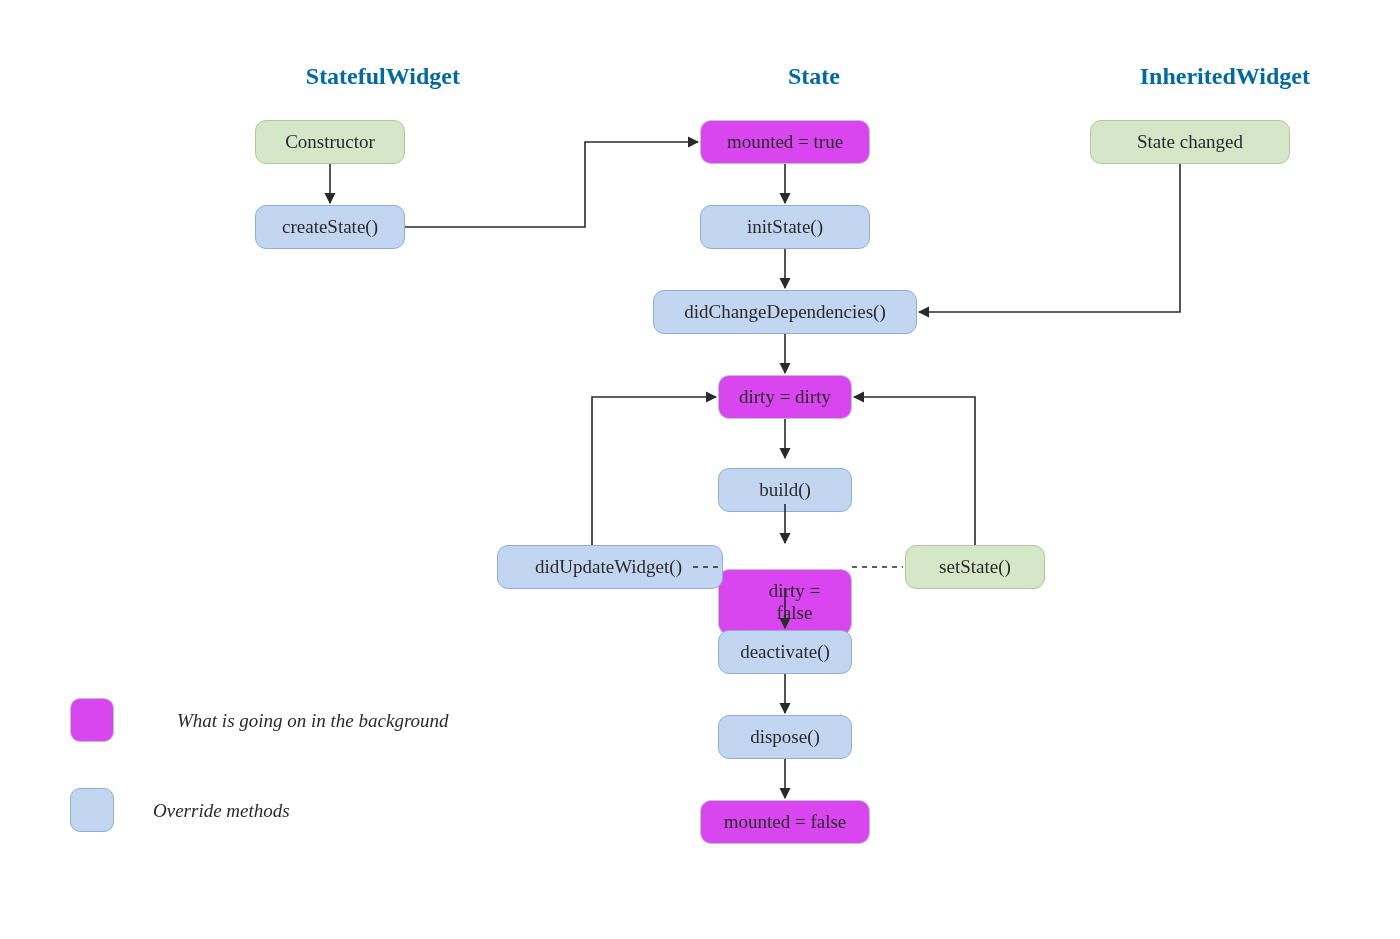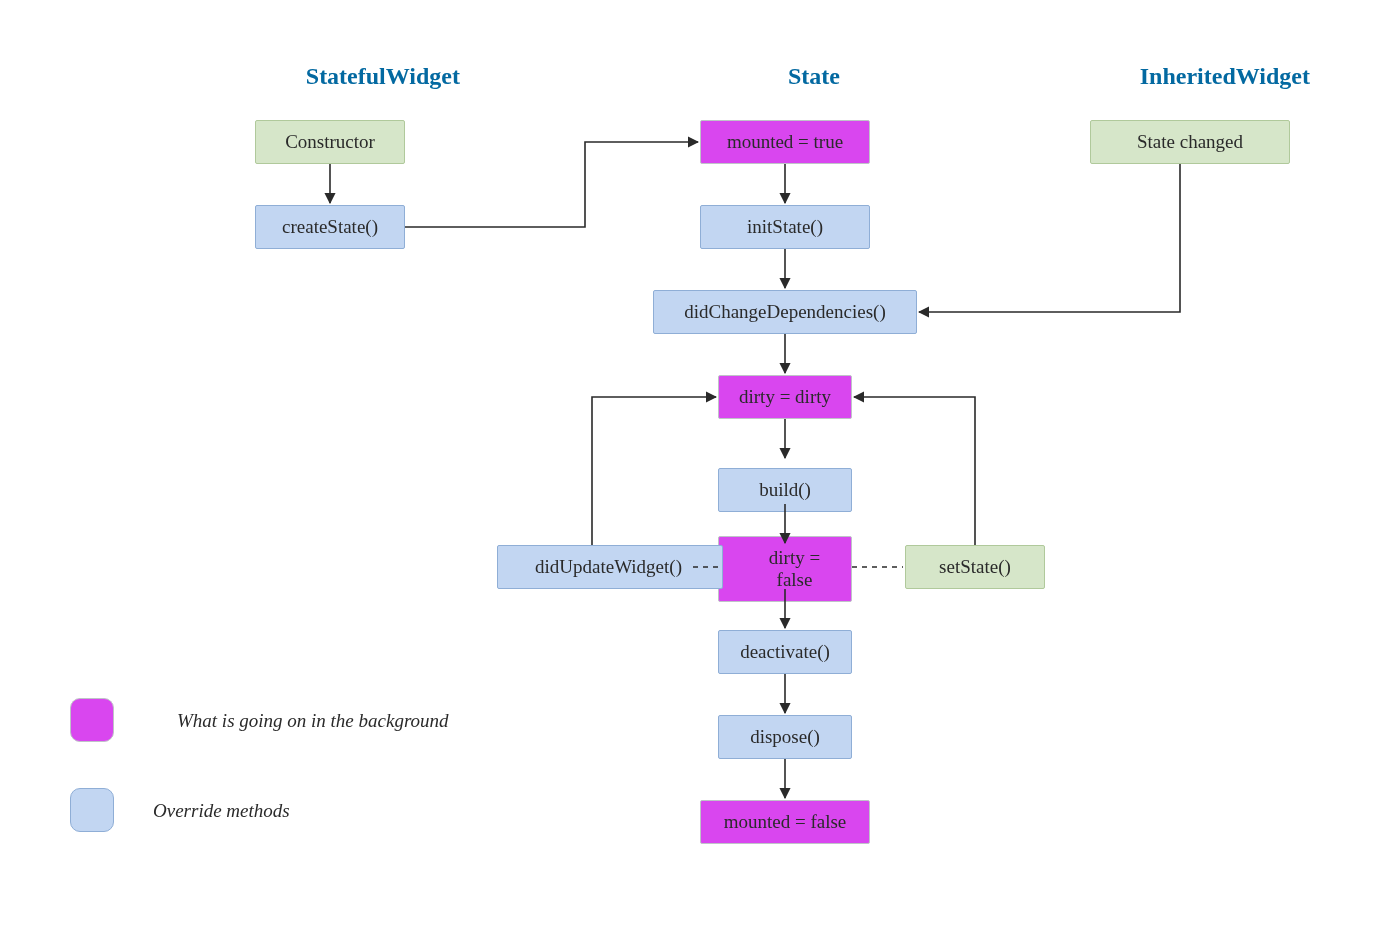--- a/index.html
+++ b/index.html
@@ -13,21 +13,21 @@
   }
   .heading {
     position: absolute;
     font-weight: bold;
     font-size: 24px;
     color: #0369a1;
     text-align: right;
   }
   .node {
     position: absolute;
-    border-radius: 2px;
+    border-radius: 11px;
     padding: 10px 18px;
     font-size: 19px;
     color: #2a2a2a;
     text-align: center;
     display: flex;
     align-items: center;
     justify-content: center;
     min-height: 44px;
   }
   .node.grey {
@@ -69,21 +69,21 @@
 <div class="heading" style="left:1050px; top:63px; width:260px;">InheritedWidget</div>
 
 <div class="node green" style="left:255px; top:120px; width:150px;">Constructor</div>
 <div class="node blue" style="left:255px; top:205px; width:150px;">createState()</div>
 
 <div class="node grey" style="left:700px; top:120px; width:170px;">mounted = true</div>
 <div class="node blue" style="left:700px; top:205px; width:170px;">initState()</div>
 <div class="node blue" style="left:653px; top:290px; width:264px;">didChangeDependencies()</div>
 <div class="node grey" style="left:718px; top:375px; width:134px;">dirty = dirty</div>
 <div class="node blue" style="left:718px; top:460px; width:134px;margin-top:8px;">build()</div>
-<div class="node grey" style="left:718px; top:536px; width:134px;padding-left:37px;">dirty = false</div>
+<div class="node grey" style="left:718px; top:569px; width:134px;padding-left:37px;">dirty = false</div>
 <div class="node blue" style="left:718px; top:630px; width:134px;">deactivate()</div>
 <div class="node blue" style="left:718px; top:715px; width:134px;">dispose()</div>
 <div class="node grey" style="left:700px; top:800px; width:170px;">mounted = false</div>
 
 <div class="node blue" style="left:497px; top:545px; width:226px;padding-left:15px;">didUpdateWidget()</div>
 <div class="node green" style="left:905px; top:545px; width:140px;">setState()</div>
 
 <div class="node green" style="left:1090px; top:120px; width:200px;">State changed</div>
 
 <div class="legend-swatch node grey" style="left:70px; top:698px;"></div>

